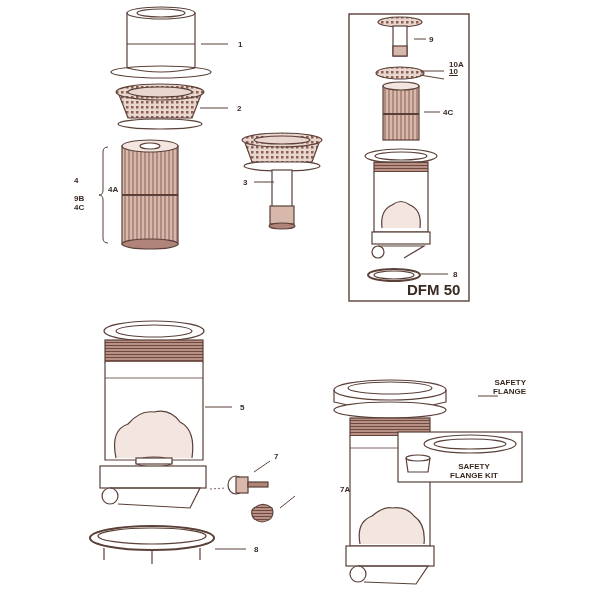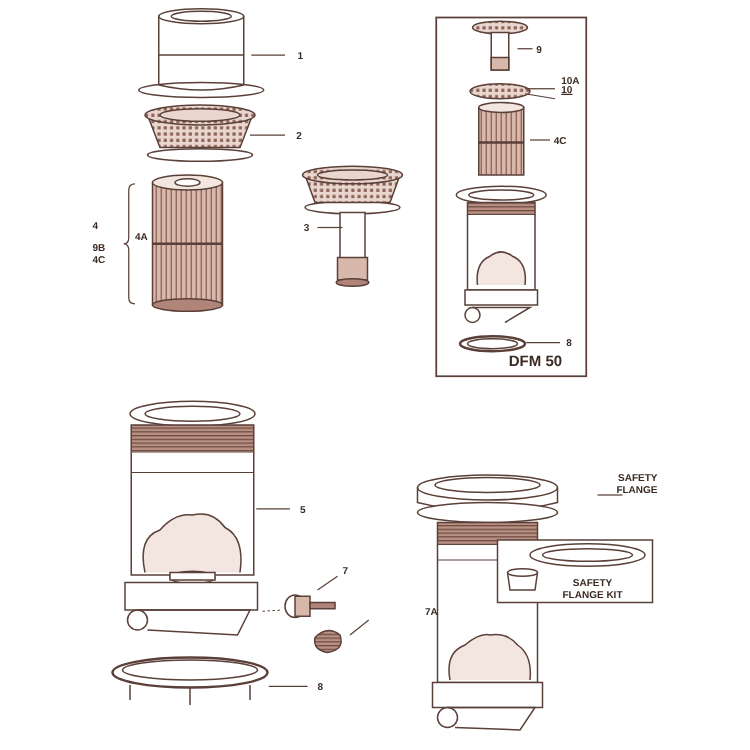--- a/index.html
+++ b/index.html
@@ -1,19 +1,19 @@
 <!DOCTYPE html>
 <html><head>
 <meta charset="utf-8">
 <style>
   html,body{margin:0;padding:0;background:#ffffff;}
   body{width:600px;height:600px;position:relative;overflow:hidden;font-family:"Liberation Sans",sans-serif;}
   svg{position:absolute;left:0;top:0;}
   .lbl{position:absolute;font-family:"Liberation Sans",sans-serif;font-weight:bold;color:#3a2a22;font-size:8px;line-height:9px;white-space:nowrap;}
-  .big{font-size:12px;padding-left:24px;}
+  .big{font-size:15px;padding-left:24px;}
   .box-lbl{font-size:8px;text-align:right;line-height:9px;}
   .kit-lbl{font-size:8px;text-align:center;line-height:9px;}
 </style>
 </head>
 <body>
 
 <svg width="600" height="600" viewBox="0 0 600 600">
   <defs>
     <pattern id="pleat" width="4" height="10" patternUnits="userSpaceOnUse">
       <rect width="4" height="10" fill="#d9b8ac"></rect>

